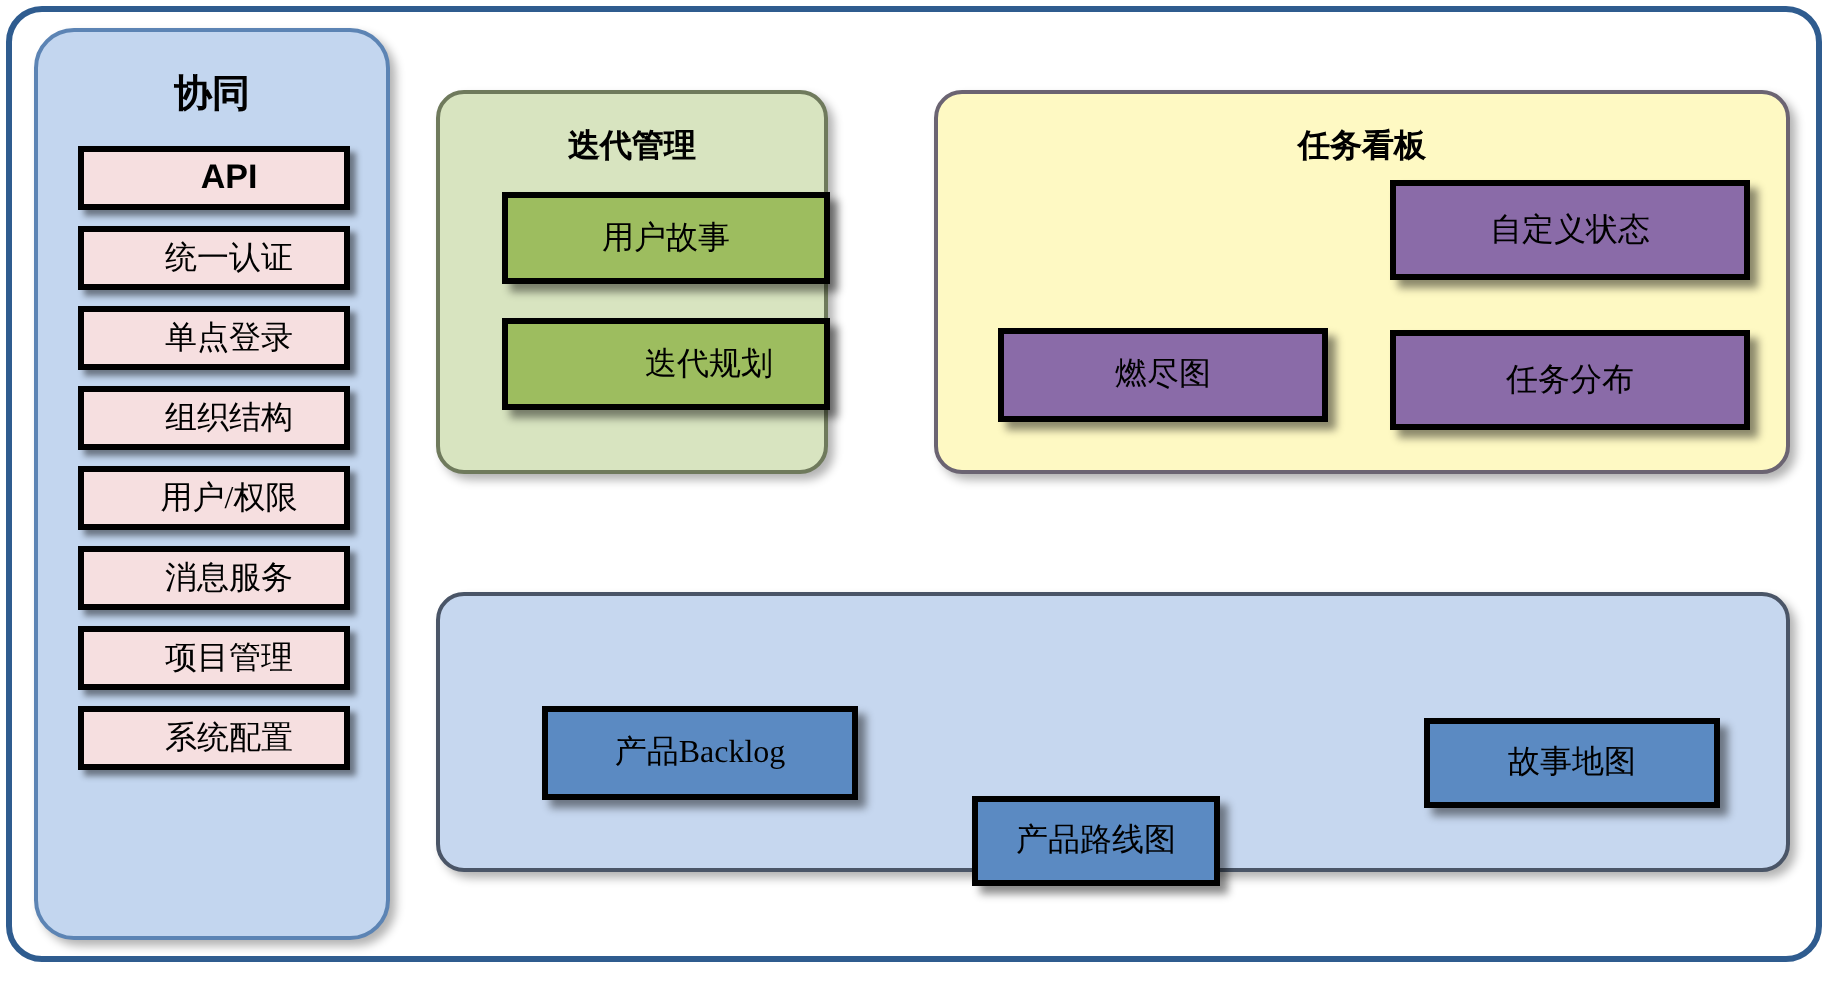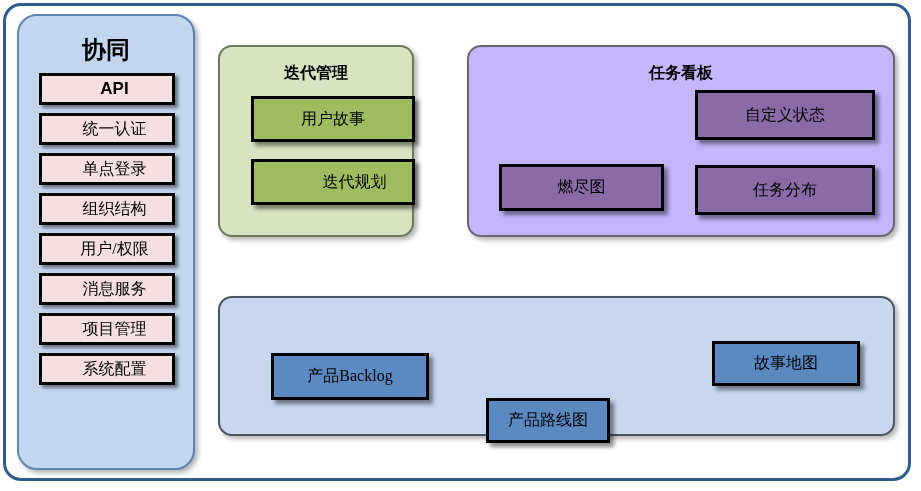--- a/index.html
+++ b/index.html
@@ -56,21 +56,21 @@
     left: 17px;
     top: 14px;
     width: 178px;
     height: 456px;
     background: #c3d6ef;
     border: 2px solid #5c84b4;
     border-radius: 20px;
   }
   .sidebar .panel-title {
     top: 18px;
-    font-size: 24px;
+    font-size: 19px;
   }
   .sidebar-list {
     position: absolute;
     left: 20px;
     top: 57px;
     width: 136px;
   }
   .sidebar-item {
     position: relative;
     height: 32px;
@@ -109,21 +109,21 @@
     top: 16px;
     font-size: 16px;
   }
 
   
   .panel-board {
     left: 467px;
     top: 45px;
     width: 428px;
     height: 192px;
-    background: #c4b5fd;
+    background: #fef9c3;
     border: 2px solid #6b6472;
   }
   .panel-board .panel-title {
     top: 16px;
     font-size: 16px;
   }
 
   
   .panel-agile {
     left: 218px;
@@ -168,21 +168,21 @@
 
   
   .n-task-card       { left: 30px;  top: 46px;  width: 165px; height: 48px; }
   .n-custom-status   { left: 226px; top: 43px;  width: 180px; height: 50px; }
   .n-burndown        { left: 30px;  top: 117px; width: 165px; height: 47px; }
   .n-task-dist       { left: 226px; top: 118px; width: 180px; height: 50px; }
 
   
   .n-backlog         { left: 51px;  top: 55px;  width: 158px; height: 47px; }
   .n-roadmap         { left: 266px; top: 53px;  width: 124px; height: 45px; margin-top: 47px; }
-  .n-story-map       { left: 492px; top: 43px;  width: 148px; height: 45px; }
+  .n-story-map       { left: 492px; top: 61px;  width: 148px; height: 45px; }
 </style>
 </head>
 <body>
 
 <div id="canvas">
 
   <div class="outer-frame"></div>
 
   <div class="panel sidebar">
     <div class="panel-title">协同</div>

